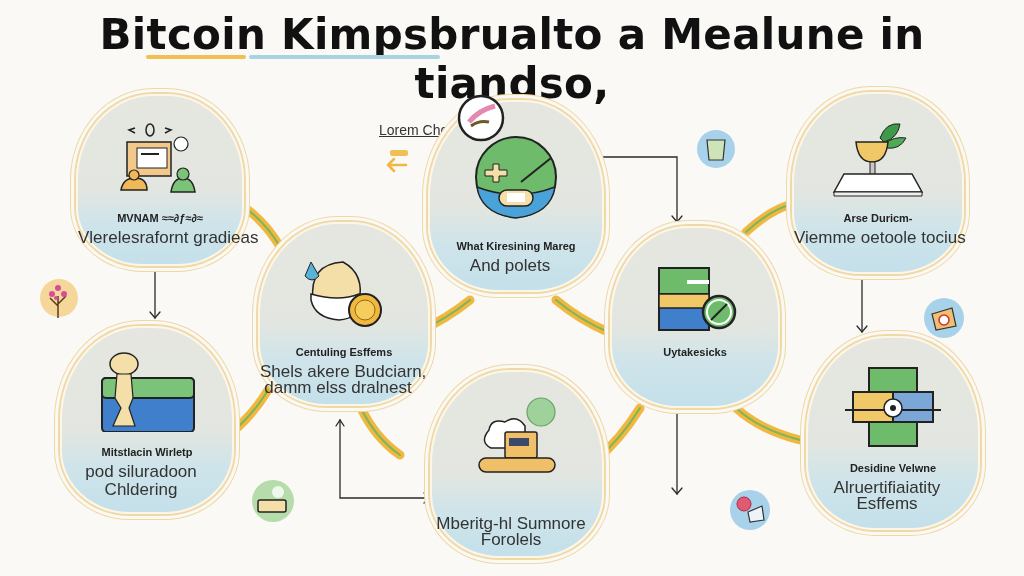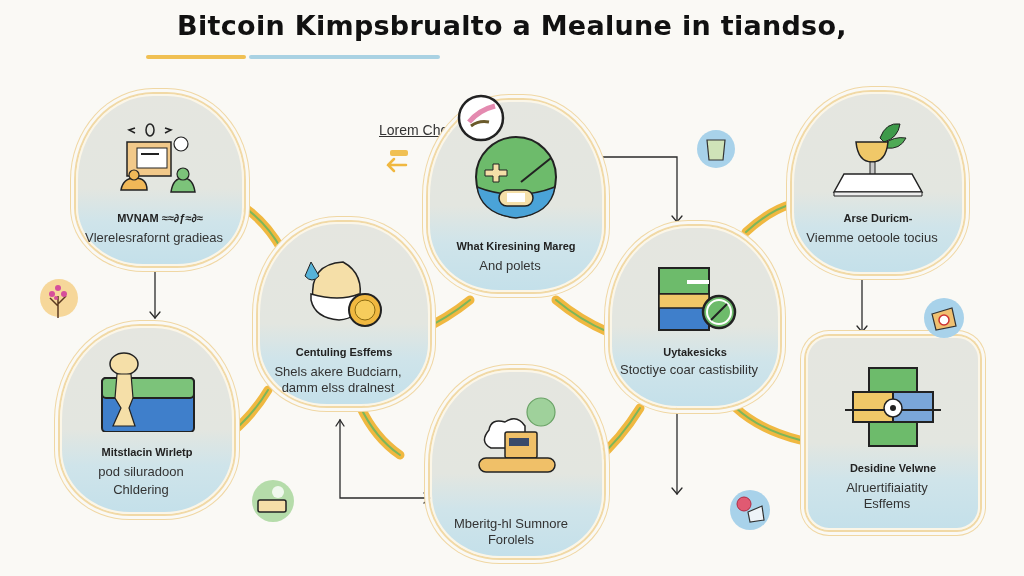--- a/index.html
+++ b/index.html
@@ -5,21 +5,21 @@
   html, body { margin: 0; padding: 0; }
   body {
     width: 1024px; height: 576px; overflow: hidden;
     background: #faf9f5;
     font-family: "Liberation Sans", sans-serif;
     position: relative;
     color: #1e1e1e;
   }
   .title {
     position: absolute; left: 0; width: 1024px; top: 10px;
-    text-align: center; font-size: 27px; font-weight: bold;
+    text-align: center; font-size: 42px; font-weight: bold;
     letter-spacing: 0.3px; color: #111;
     font-family: "DejaVu Sans", sans-serif;
   }
   .underline { position: absolute; top: 55px; height: 4px; border-radius: 2px; }
   .ul-yellow { left: 146px; width: 100px; background: #f0c053; }
   .ul-blue { left: 249px; width: 191px; background: #a9d2e3; }
 
   svg.lines { position: absolute; left: 0; top: 0; }
 
   .node {
@@ -31,21 +31,21 @@
     text-align: center;
   }
   .node .icon { position: absolute; left: 50%; transform: translateX(-50%); }
   .node .head {
     position: absolute; left: 0; right: 0;
     font-size: 11px; font-weight: bold; color: #222;
     white-space: nowrap;
   }
   .node .sub {
     position: absolute; left: 0; right: 12px;
-    font-size: 13px; color: #333; line-height: 16px;
+    font-size: 17px; color: #333; line-height: 16px;
     white-space: nowrap;
   }
   .deco {
     position: absolute; border-radius: 50%;
   }
   .side-label {
     position: absolute; left: 379px; top: 122px;
     font-size: 14px; color: #333; text-decoration: underline;
   }
 </style>
@@ -171,38 +171,37 @@
   <svg class="icon" style="top:36px" width="92" height="72">
     <rect x="10" y="4" width="50" height="62" fill="#3f7fcb" stroke="#222" stroke-width="2"></rect>
     <rect x="10" y="4" width="50" height="26" fill="#6dbb6b" stroke="#222" stroke-width="2"></rect>
     <rect x="10" y="30" width="50" height="14" fill="#f0c868" stroke="#222" stroke-width="1.5"></rect>
     <rect x="38" y="16" width="22" height="4" fill="#fff"></rect>
     <circle cx="70" cy="48" r="16" fill="#6dbb6b" stroke="#222" stroke-width="2.5"></circle>
     <circle cx="70" cy="48" r="12" fill="none" stroke="#fff" stroke-width="2"></circle>
     <path d="M62 56 L78 40" stroke="#222" stroke-width="2"></path>
   </svg>
   <div class="head" style="top:118px">Uytakesicks</div>
-  <div class="sub" style="top:134px">Stoctiye coar castisbility</div>
 </div>
 
 <div class="node" style="left:792px;top:92px;width:168px;height:178px;text-align:center;">
   <svg class="icon" style="top:26px" width="100" height="78">
     <path d="M52 18 Q58 2 72 4 Q70 18 56 22 Z" fill="#3e9a4a" stroke="#222" stroke-width="1"></path>
     <path d="M56 24 Q66 16 78 18 Q72 30 58 28 Z" fill="#4faa55" stroke="#222" stroke-width="1"></path>
     <path d="M28 22 H60 Q58 42 44 42 Q30 42 28 22 Z" fill="#f0c868" stroke="#222" stroke-width="1.5"></path>
     <rect x="42" y="42" width="5" height="18" fill="#c8c8c8" stroke="#222" stroke-width="1"></rect>
     <rect x="34" y="58" width="22" height="4" rx="2" fill="#aaa" stroke="#222" stroke-width="1"></rect>
     <path d="M6 72 L16 54 H84 L94 72 Z" fill="#fff" stroke="#222" stroke-width="1.5"></path>
     <path d="M6 72 H94 V76 H6 Z" fill="#eee" stroke="#222" stroke-width="1"></path>
   </svg>
   <div class="head" style="top:118px">Arse Duricm-</div>
   <div class="sub" style="top:136px">Viemme oetoole tocius</div>
 </div>
 
-<div class="node" style="left:806px;top:336px;width:170px;height:190px;border-radius:23px;">
+<div class="node" style="left:806px;top:336px;width:170px;height:190px;">
   <svg class="icon" style="top:24px" width="100" height="90">
     <rect x="26" y="6" width="48" height="78" fill="#6dbb6b" stroke="#222" stroke-width="2"></rect>
     <rect x="10" y="30" width="40" height="30" fill="#f0c868" stroke="#222" stroke-width="2"></rect>
     <rect x="50" y="30" width="40" height="30" fill="#7aa6d8" stroke="#222" stroke-width="2"></rect>
     <path d="M2 48 H98" stroke="#222" stroke-width="2"></path>
     <circle cx="50" cy="46" r="9" fill="#fff" stroke="#222" stroke-width="1.5"></circle>
     <circle cx="50" cy="46" r="3" fill="#222"></circle>
   </svg>
   <div class="head" style="top:124px">Desidine Velwne</div>
   <div class="sub" style="top:142px">Alruertifiaiatity</div>

